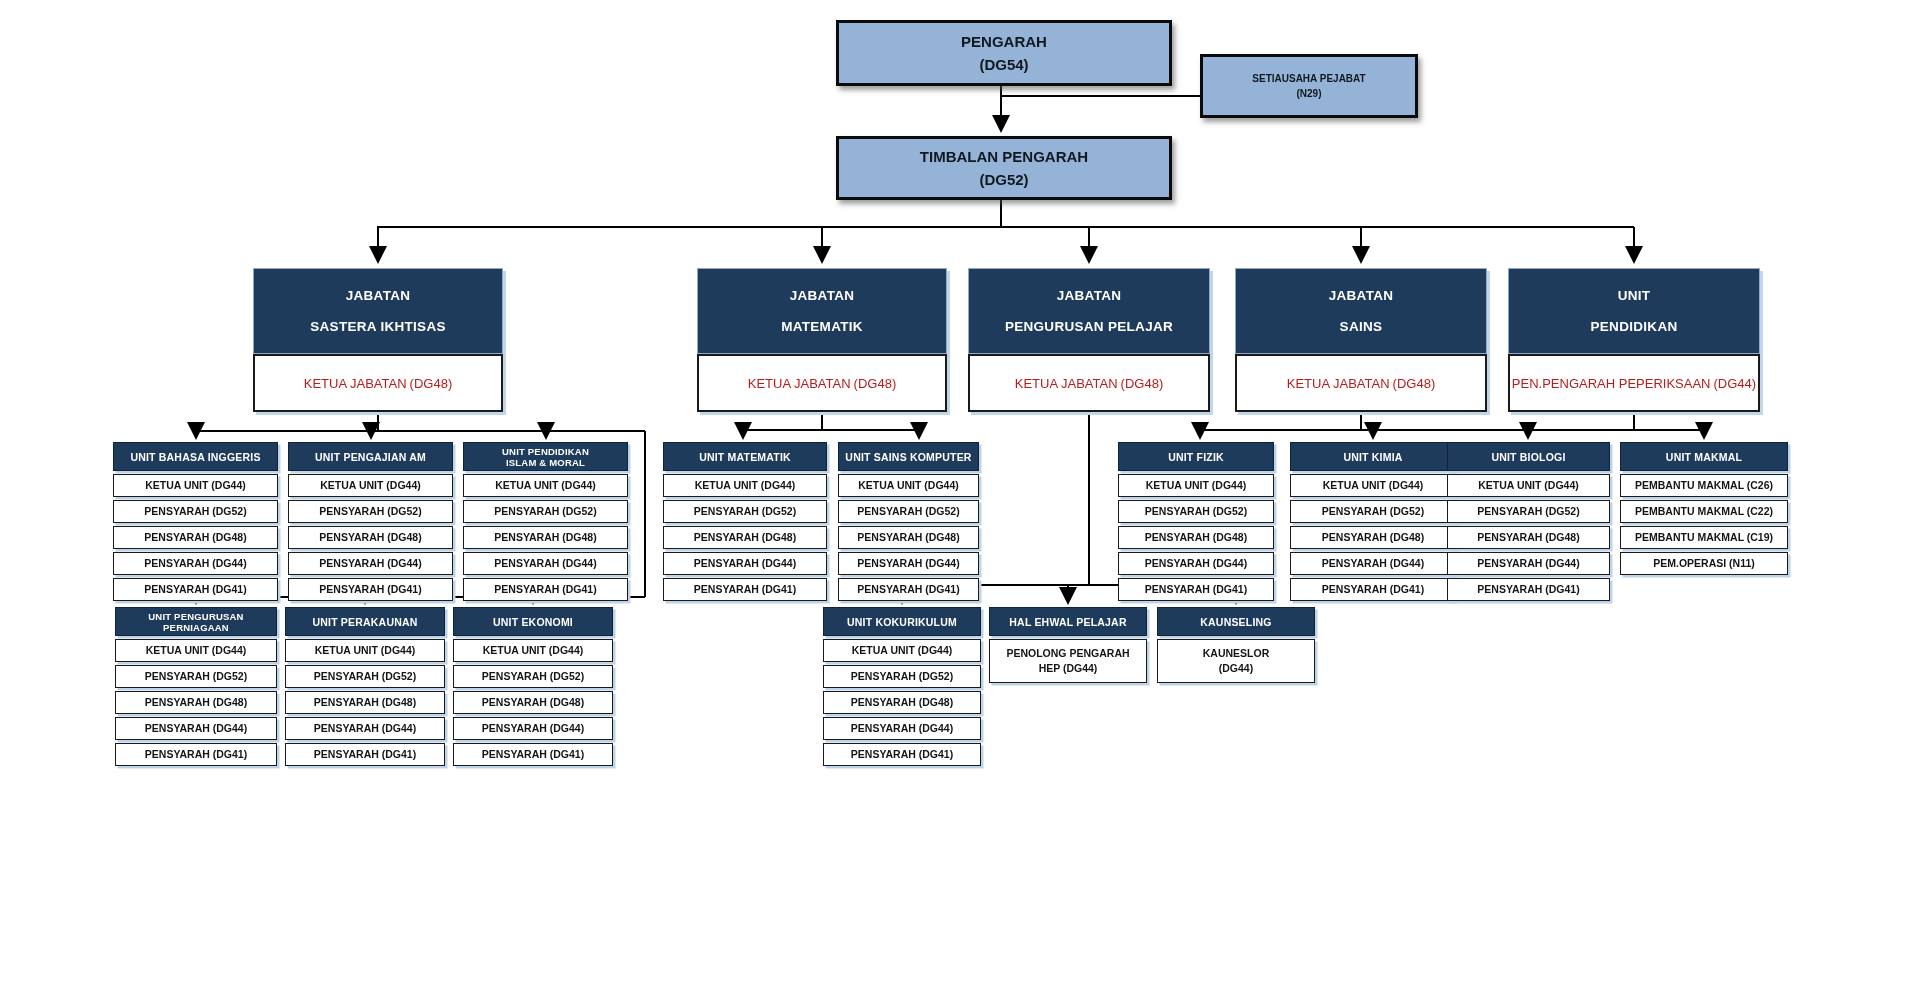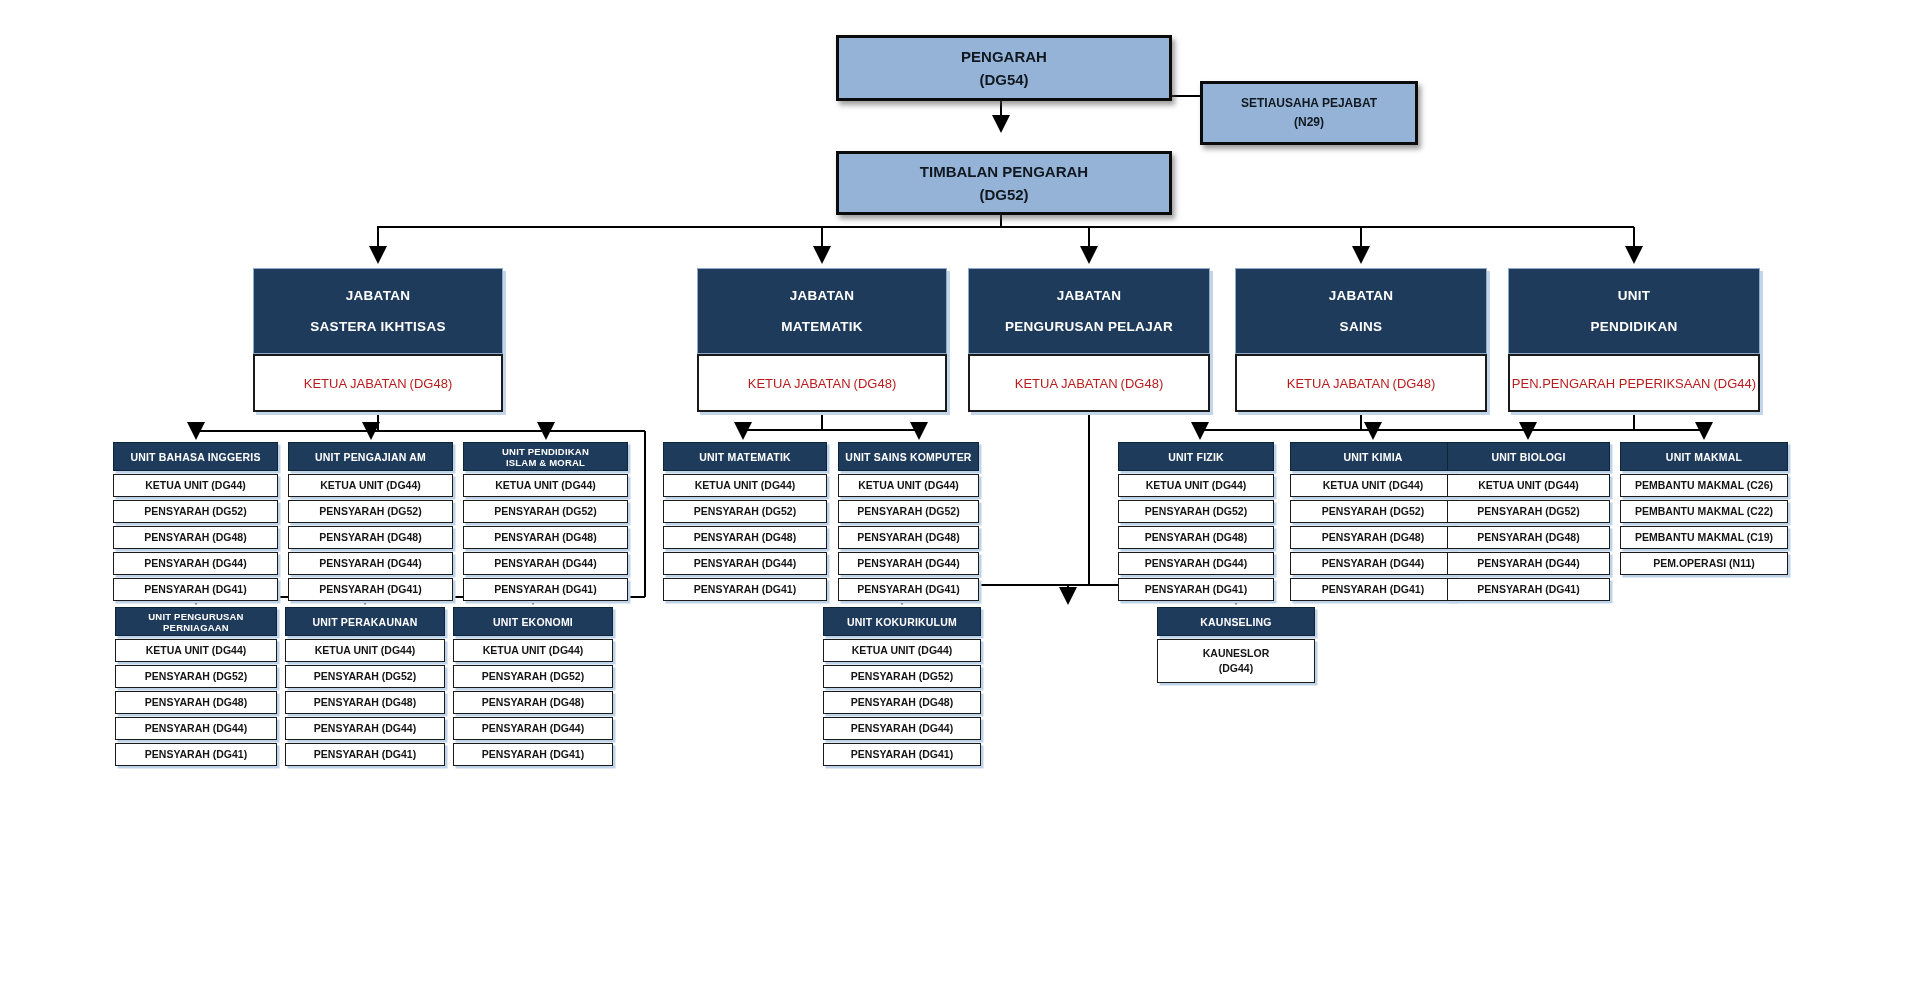--- a/index.html
+++ b/index.html
@@ -7,21 +7,21 @@
     position:relative;width:1920px;height:1008px;background:#ffffff;overflow:hidden;
     font-family:"Liberation Sans", sans-serif;color:#111;
   }
   svg.wires{position:absolute;left:0;top:0;width:1920px;height:1008px;pointer-events:none;}
 
   
   .topbox{
     position:absolute;background:#95B3D7;border:3px solid #0b0b0b;
     box-shadow:3px 4px 5px rgba(80,80,80,.55);
     display:flex;flex-direction:column;align-items:center;justify-content:center;
-    text-align:center;font-weight:bold;font-size:15px;color:#101820;line-height:1.55;margin-top:15px;
+    text-align:center;font-weight:bold;font-size:15px;color:#101820;line-height:1.55;
   }
 
   
   .dept{position:absolute;}
   .dhdr{
     background:#1F3B5C;border:1px solid #8FAAC8;box-shadow:3px 3px 0 #c3d5e8;
     color:#ffffff;font-weight:bold;font-size:13.5px;height:84px;
     display:flex;flex-direction:column;align-items:center;justify-content:center;gap:16px;
     text-align:center;letter-spacing:.3px;
   }
@@ -100,21 +100,21 @@
       <line x1="1373" y1="430" x2="1373" y2="435" marker-end="url(#arw)"></line>
       <line x1="1528" y1="430" x2="1528" y2="435" marker-end="url(#arw)"></line>
       <line x1="1704" y1="430" x2="1704" y2="435" marker-end="url(#arw)"></line>
     </g>
   </svg>
 
   <div class="topbox" style="left:836px;top:20px;width:330px;height:60px">
     <div>PENGARAH</div>
     <div>(DG54)</div>
   </div>
-  <div class="topbox" style="left:1200px;top:66px;width:212px;height:58px;font-size:12px">
+  <div class="topbox" style="left:1200px;top:54px;width:212px;height:58px;font-size:10px">
     <div>SETIAUSAHA PEJABAT</div>
     <div>(N29)</div>
   </div>
   <div class="topbox" style="left:836px;top:136px;width:330px;height:58px">
     <div>TIMBALAN PENGARAH</div>
     <div>(DG52)</div>
   </div>
 
   <div class="dept" style="left:253px;top:268px;width:250px">
     <div class="dhdr">
@@ -286,20 +286,27 @@
 
   <div class="ucol" style="left:823px;top:607px;width:158px">
     <div class="uhdr">UNIT KOKURIKULUM</div>
     <div class="ucell">KETUA UNIT (DG44)</div>
     <div class="ucell">PENSYARAH (DG52)</div>
     <div class="ucell">PENSYARAH (DG48)</div>
     <div class="ucell">PENSYARAH (DG44)</div>
     <div class="ucell">PENSYARAH (DG41)</div>
   </div>
 
+  <div class="ucol" style="left:989px;top:607px;width:158px">
+    <div class="uhdr">HAL EHWAL PELAJAR</div>
+    <div class="ucell tall">
+      <div>PENOLONG PENGARAH</div>
+      <div>HEP (DG44)</div>
+    </div>
+  </div>
 
   <div class="ucol" style="left:1157px;top:607px;width:158px">
     <div class="uhdr">KAUNSELING</div>
     <div class="ucell tall">
       <div>KAUNESLOR</div>
       <div>(DG44)</div>
     </div>
   </div>
 
 </div>

